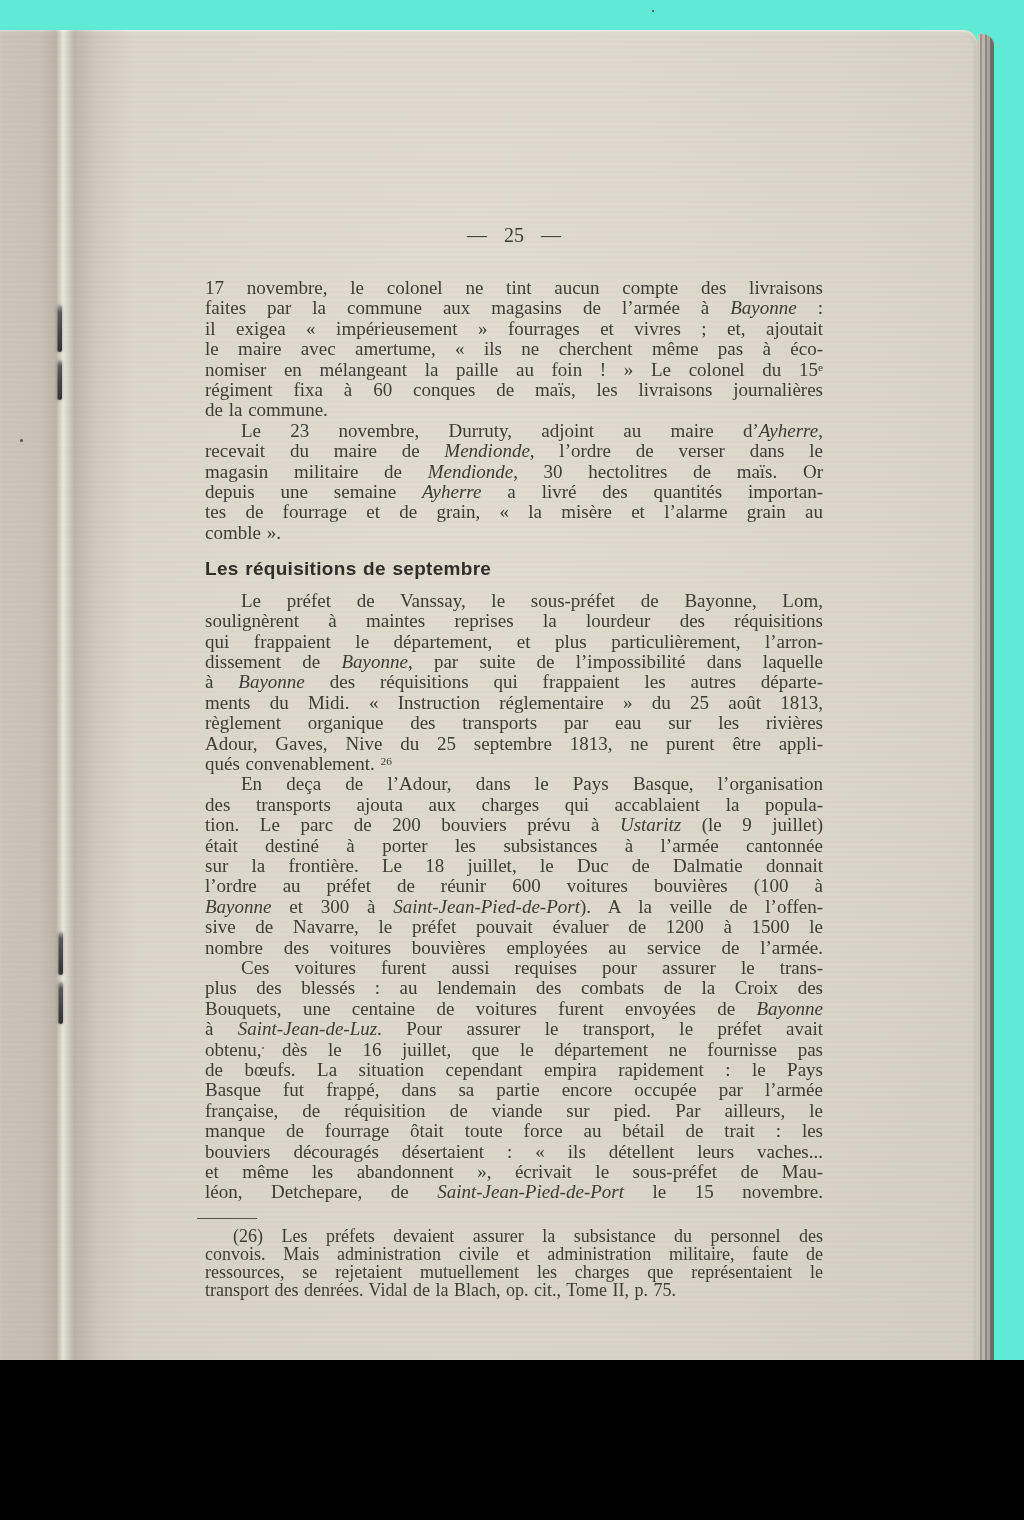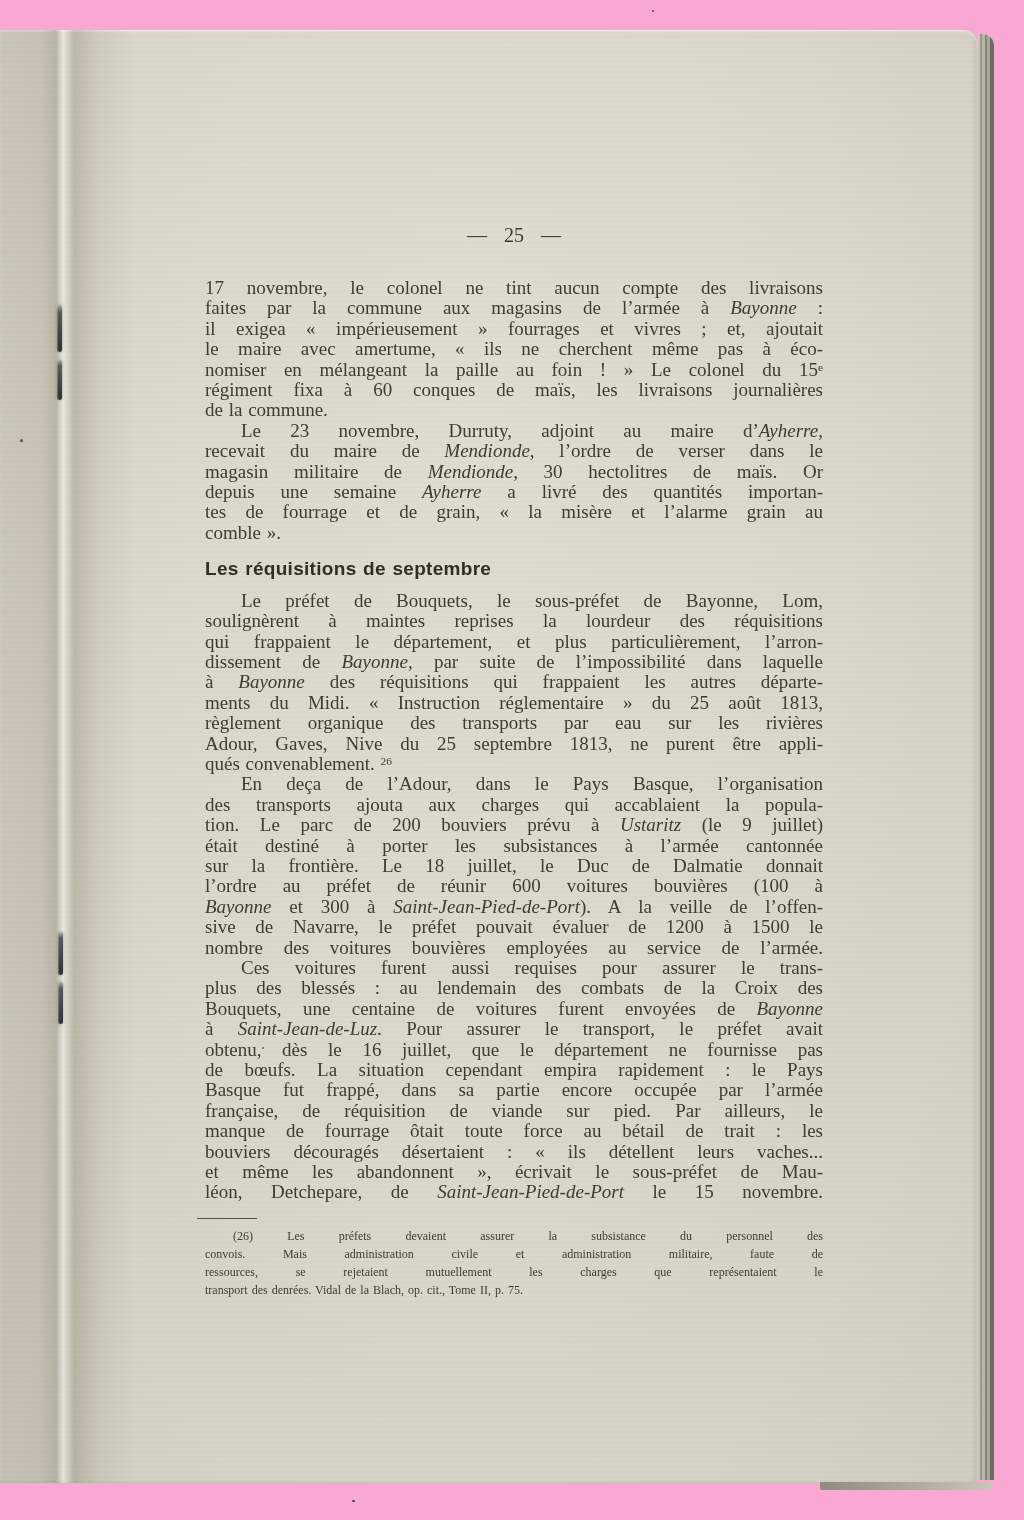--- a/index.html
+++ b/index.html
@@ -1,16 +1,16 @@
 <!DOCTYPE html>
 <html><head>
 <meta charset="utf-8">
 <style>
   html,body{margin:0;padding:0;background:#000;}
-  .shot{position:relative;width:1024px;height:1520px;background:#f9a8d4;overflow:hidden;
+  .shot{position:relative;width:1024px;height:1360px;background:#5eead4;overflow:hidden;
         font-family:"Liberation Serif",serif;}
   
   .page{position:absolute;left:0;top:30px;width:977px;height:1453px;
         background:radial-gradient(ellipse at 48% 28%, #e0dccf 0%, #dad6c9 55%, #d1cdc0 100%);
         border-radius:0 14px 6px 0;
         box-shadow:inset 0 2px 2px rgba(255,255,248,0.55), inset -2px 0 4px rgba(0,0,0,0.10);}
   .page .grain{position:absolute;inset:0;border-radius:inherit;pointer-events:none;
         background:repeating-linear-gradient(0deg, rgba(120,110,90,0.025) 0 2px, rgba(0,0,0,0) 2px 5px);}
   
   .gutter{position:absolute;left:0;top:0;width:135px;height:100%;border-radius:inherit;pointer-events:none;
@@ -35,21 +35,21 @@
         font-size:20px;color:#3d3933;word-spacing:12px;}
   .textcol{position:absolute;left:205px;top:248px;width:618px;
         font-size:19px;line-height:20.4px;color:#3f3b35;word-spacing:1px;}
   .para{margin:0;}
   .line{text-align:justify;text-align-last:justify;}
   .line.lastline{text-align-last:left;}
   .line.indent{text-indent:36px;}
   .heading{font-family:"Liberation Sans",sans-serif;font-weight:700;font-size:19px;
         letter-spacing:0.3px;color:#312e29;margin:16px 0 11px 0;}
   .fnrule{width:60px;margin:15px 0 8px -8px;height:0;border-top:1.6px solid #55504a;}
-  .footnote .line{font-size:12px;line-height:18.2px;}
+  .footnote .line{font-size:18px;line-height:18.2px;}
   .footnote .line.indent{text-indent:28px;}
   i{font-style:italic;}
   sup{font-size:0.6em;vertical-align:baseline;position:relative;top:-0.45em;line-height:0;}
 </style>
 </head>
 <body>
 
 <div class="shot">
   <div class="page">
     <div class="grain"></div>
@@ -75,21 +75,21 @@
         <div class="para">
           <div class="line indent">Le 23 novembre, Durruty, adjoint au maire d’<i>Ayherre</i>,</div>
           <div class="line">recevait du maire de <i>Mendionde</i>, l’ordre de verser dans le</div>
           <div class="line">magasin militaire de <i>Mendionde</i>, 30 hectolitres de maïs. Or</div>
           <div class="line">depuis une semaine <i>Ayherre</i> a livré des quantités importan-</div>
           <div class="line">tes de fourrage et de grain, « la misère et l’alarme grain au</div>
           <div class="line lastline">comble ».</div>
         </div>
         <div class="heading">Les réquisitions de septembre</div>
         <div class="para">
-          <div class="line indent">Le préfet de Bouquets, le sous-préfet de Bayonne, Lom,</div>
+          <div class="line indent">Le préfet de Vanssay, le sous-préfet de Bayonne, Lom,</div>
           <div class="line">soulignèrent à maintes reprises la lourdeur des réquisitions</div>
           <div class="line">qui frappaient le département, et plus particulièrement, l’arron-</div>
           <div class="line">dissement de <i>Bayonne</i>, par suite de l’impossibilité dans laquelle</div>
           <div class="line">à <i>Bayonne</i> des réquisitions qui frappaient les autres départe-</div>
           <div class="line">ments du Midi. « Instruction réglementaire » du 25 août 1813,</div>
           <div class="line">règlement organique des transports par eau sur les rivières</div>
           <div class="line">Adour, Gaves, Nive du 25 septembre 1813, ne purent être appli-</div>
           <div class="line lastline">qués convenablement. <sup>26</sup></div>
         </div>
         <div class="para">

